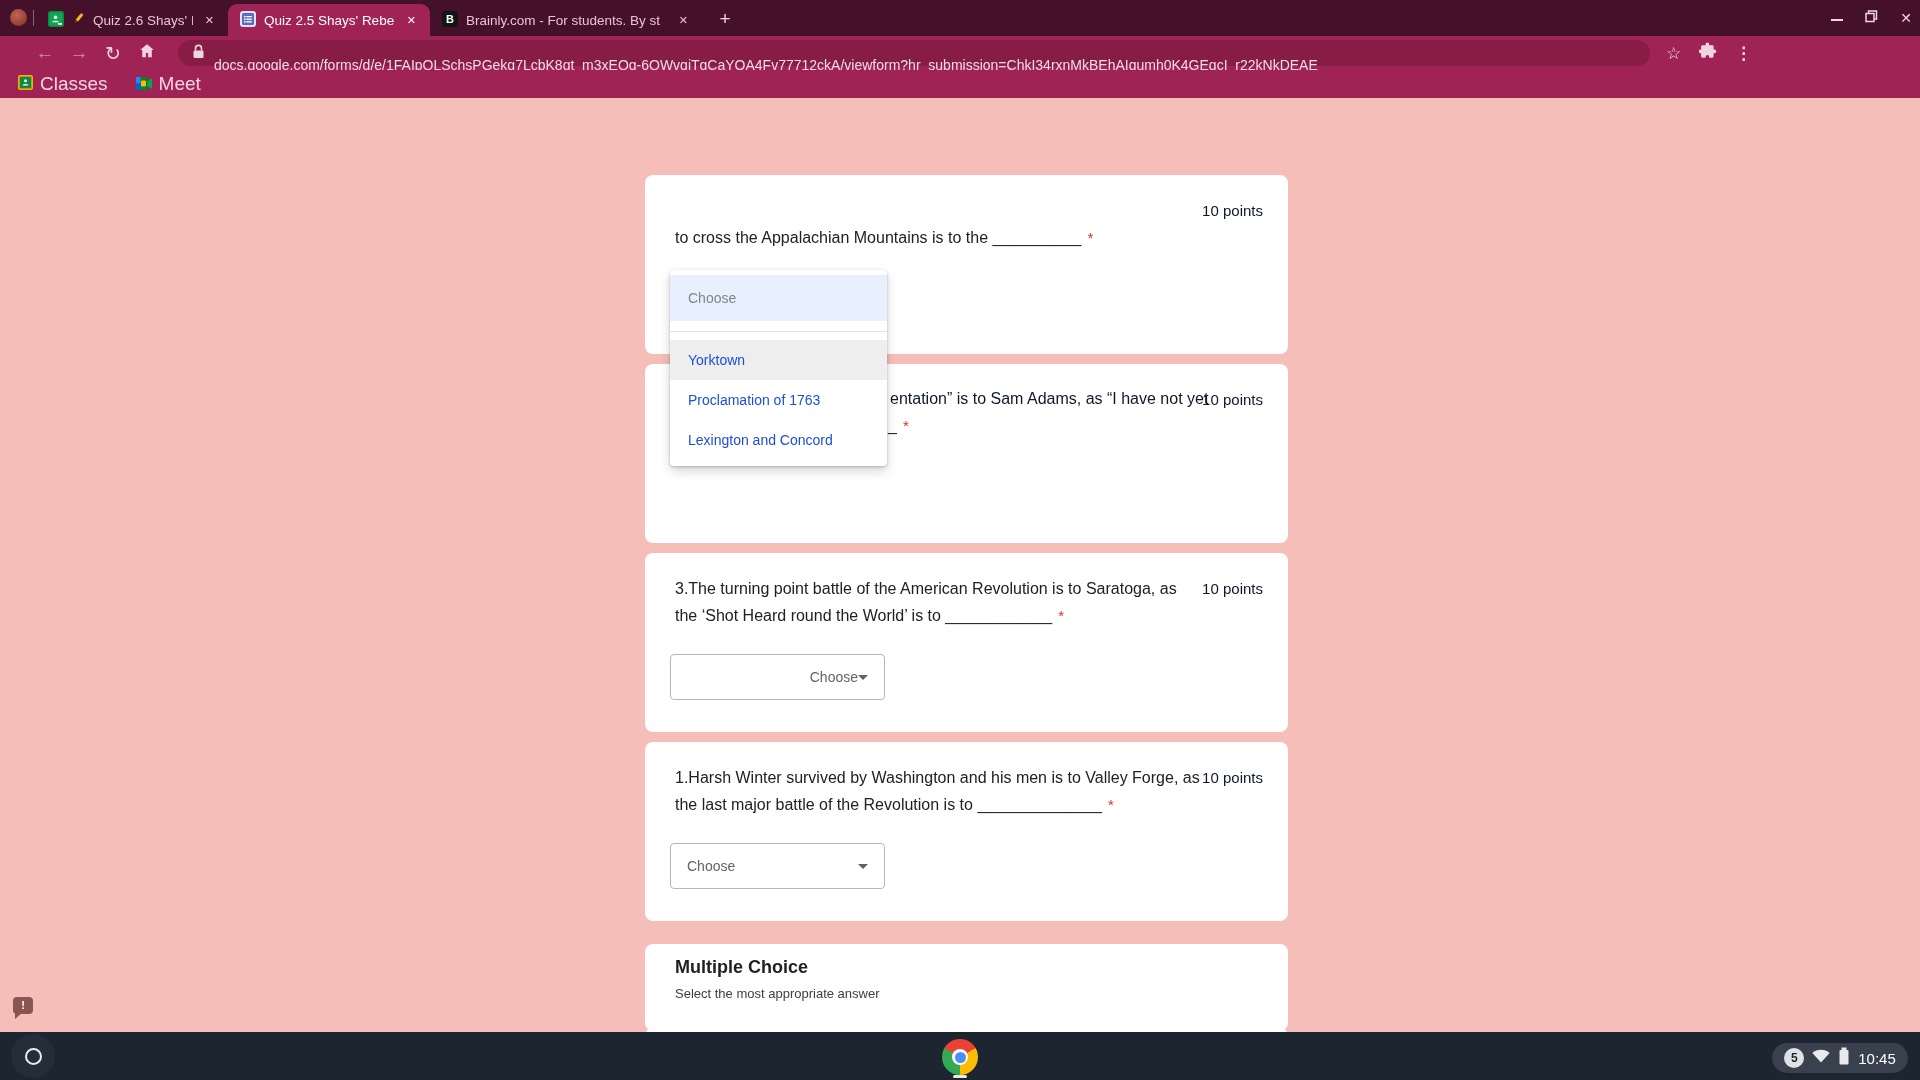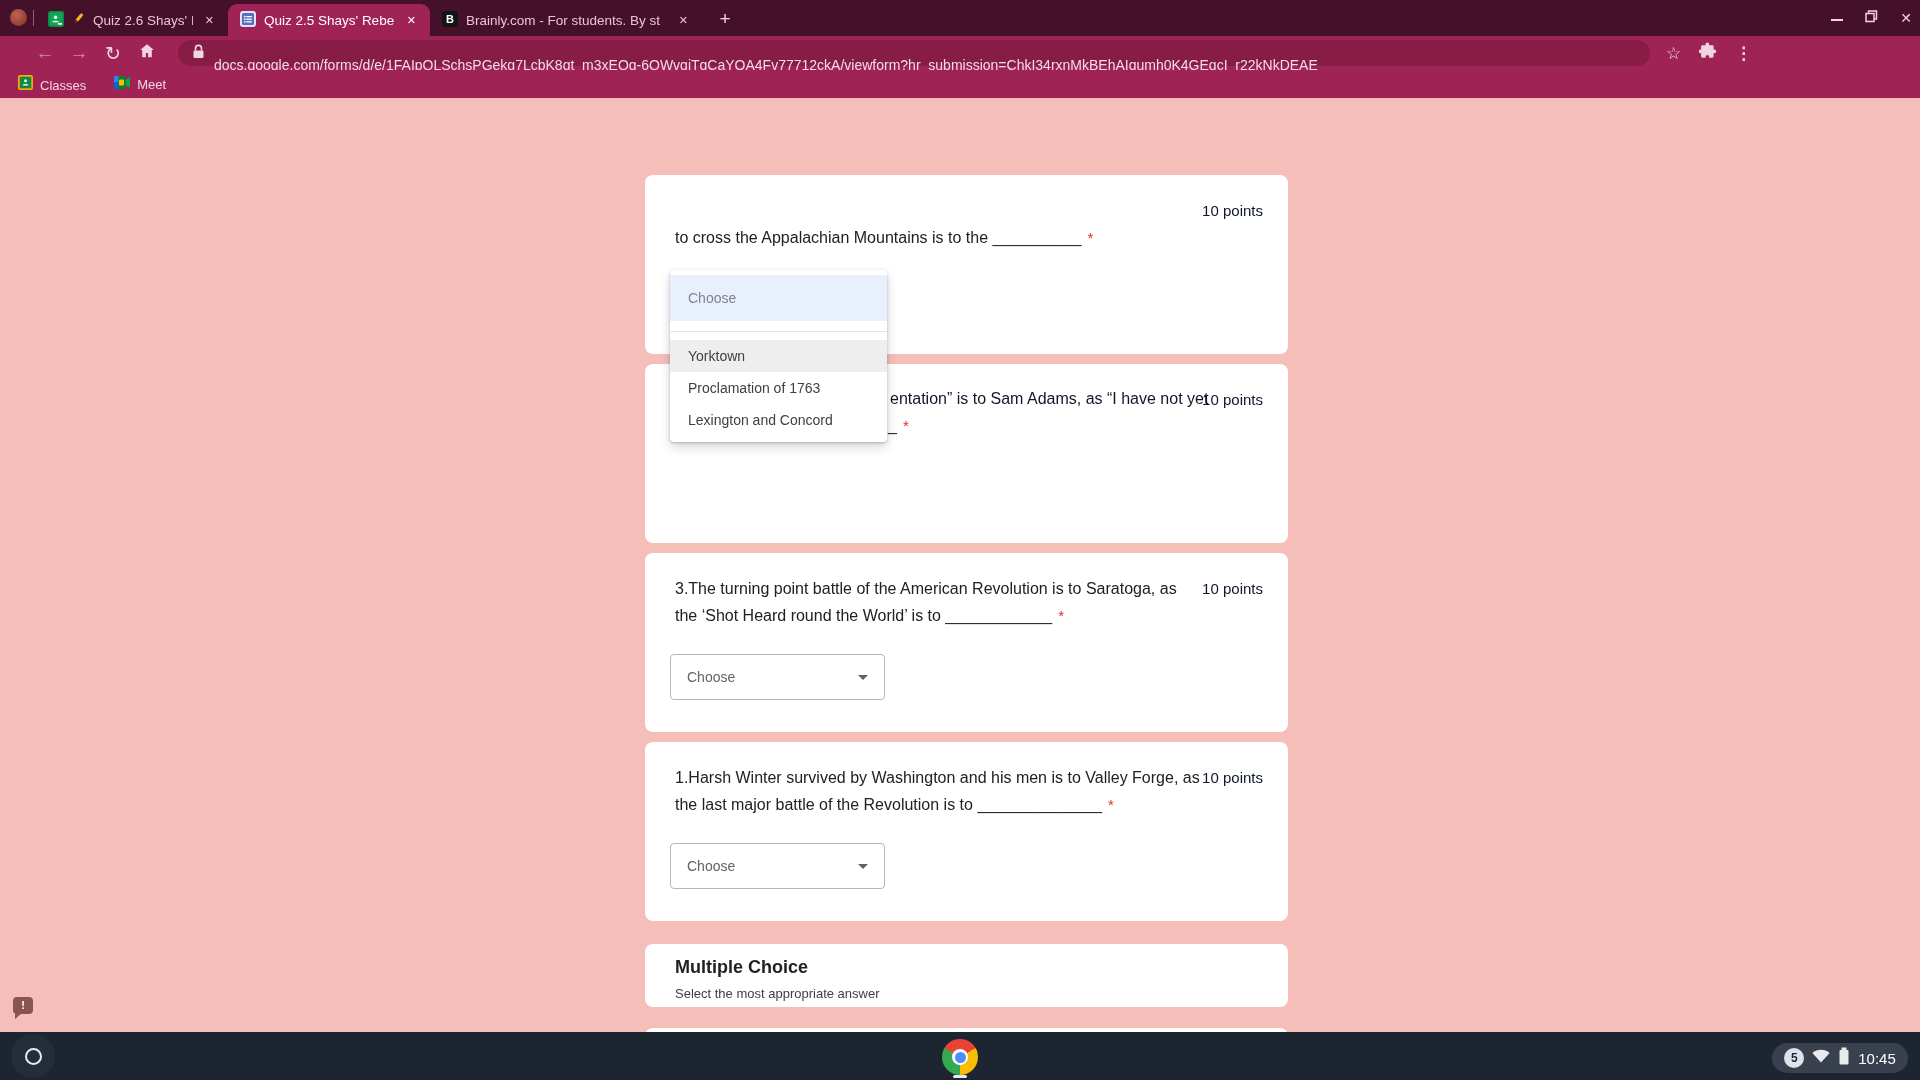--- a/index.html
+++ b/index.html
@@ -35,52 +35,52 @@
   .urlpill { position:relative; width:1472px; height:26px; border-radius:13px; background:#871c45;
              display:flex; align-items:center; padding:0 14px; gap:9px; }
   .urltext { color:#f2dde6; font-size:14px; white-space:nowrap; overflow:hidden;margin-top:24px; }
   .tool-right { display:flex; align-items:center; gap:18px; margin-left:16px; }
   .star { color:#f0d4e0; font-size:17px; }
   .dots { color:#f0d4e0; font-size:17px; font-weight:bold; }
 
   
   .bookbar { position:absolute; top:70px; left:0; width:1920px; height:28px; background:#a02355;
              display:flex; align-items:center; gap:28px; padding-left:18px; }
-  .bookmark { display:flex; align-items:flex-end; gap:7px; color:#f2d6e1; font-size:13px; }
+  .bookmark { display:flex; align-items:center; gap:7px; color:#f2d6e1; font-size:19px; }
 
   
   .page { position:absolute; top:98px; left:0; width:1920px; height:934px; background:#f6beb8; }
   .card { position:absolute; left:645px; width:643px; background:#ffffff; border-radius:8px; }
   .sec-title { position:absolute; left:30px; font-size:18px; font-weight:bold; color:#202124; }
   .sec-sub   { position:absolute; left:30px; font-size:13px; color:#3c4043; }
   .qline { position:absolute; left:30px; font-size:16px; line-height:27px; color:#202124; white-space:nowrap; }
   .points { position:absolute; right:25px; top:27px; font-size:15px; color:#0f172a; }
   .req { color:#d93025; font-size:15px; padding-left:6px; }
   .select { position:absolute; left:25px; width:215px; height:46px; border:1px solid #b7b7b7;
             border-radius:4px; display:flex; align-items:center; padding:0 16px; }
   .select .ph { flex:1; font-size:14px; color:#5f6368; }
   .caret { width:0; height:0; border-left:5px solid transparent; border-right:5px solid transparent;
            border-top:5px solid #5f6368; }
 
   .card-analogy { top:4px;   height:58px; }
   .card-q1      { top:77px;  height:179px; }
   .card-q2      { top:266px; height:179px; }
-  .card-q3      { top:455px; height:179px; }
+  .card-q3      { top:455px; height:179px;text-align:right; }
   .card-q4      { top:644px; height:179px; }
-  .card-mc      { top:846px; height:63px; }
+  .card-mc      { top:846px; height:87px; }
   .card-sliver  { top:930px; height:8px; border-radius:8px 8px 0 0; }
 
   
   .q2frag1 { position:absolute; left:245px; top:26px; font-size:16px; color:#0f172a; white-space:nowrap; }
   .q2frag2 { position:absolute; left:243px; top:53px; font-size:16px; color:#202124; }
 
   
   .popup { position:absolute; left:670px; top:172px; width:217px; background:#ffffff; border-radius:4px;
            padding:5px 0 6px 0; box-shadow:0 1px 3px rgba(0,0,0,.22), 0 5px 12px rgba(0,0,0,.16); z-index:10; }
-  .opt { height:32px; display:flex; align-items:center; padding:0 18px; font-size:14px; color:#404040; }
+  .opt { height:40px; display:flex; align-items:center; padding:0 18px; font-size:14px; color:#1d4ed8; }
   .opt.placeholder { height:46px; background:#e8f0fe; color:#80868b; }
   .opt.hover { background:#eeeeee; }
   .popup .sep { height:1px; background:#e3e3e3; margin:10px 0 8px 0; }
 
   
   .shelf { position:absolute; left:0; top:1032px; width:1920px; height:48px; background:#1d2531; }
   .launcher { position:absolute; left:11px; top:2px; width:44px; height:44px; border-radius:50%;
               background:#242d3a; display:flex; align-items:center; justify-content:center; }
   .launcher .ring { width:17px; height:17px; border:2.5px solid #e8eaed; border-radius:50%; }
   .chromeapp { position:absolute; left:942px; top:7px; width:36px; height:36px; border-radius:50%;

